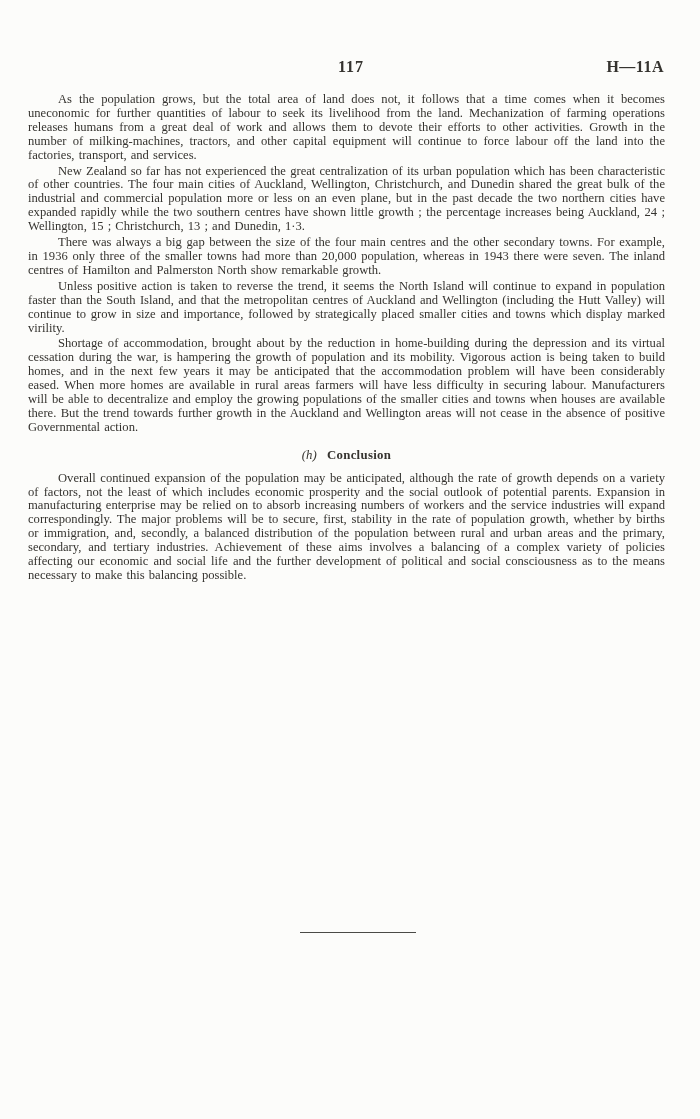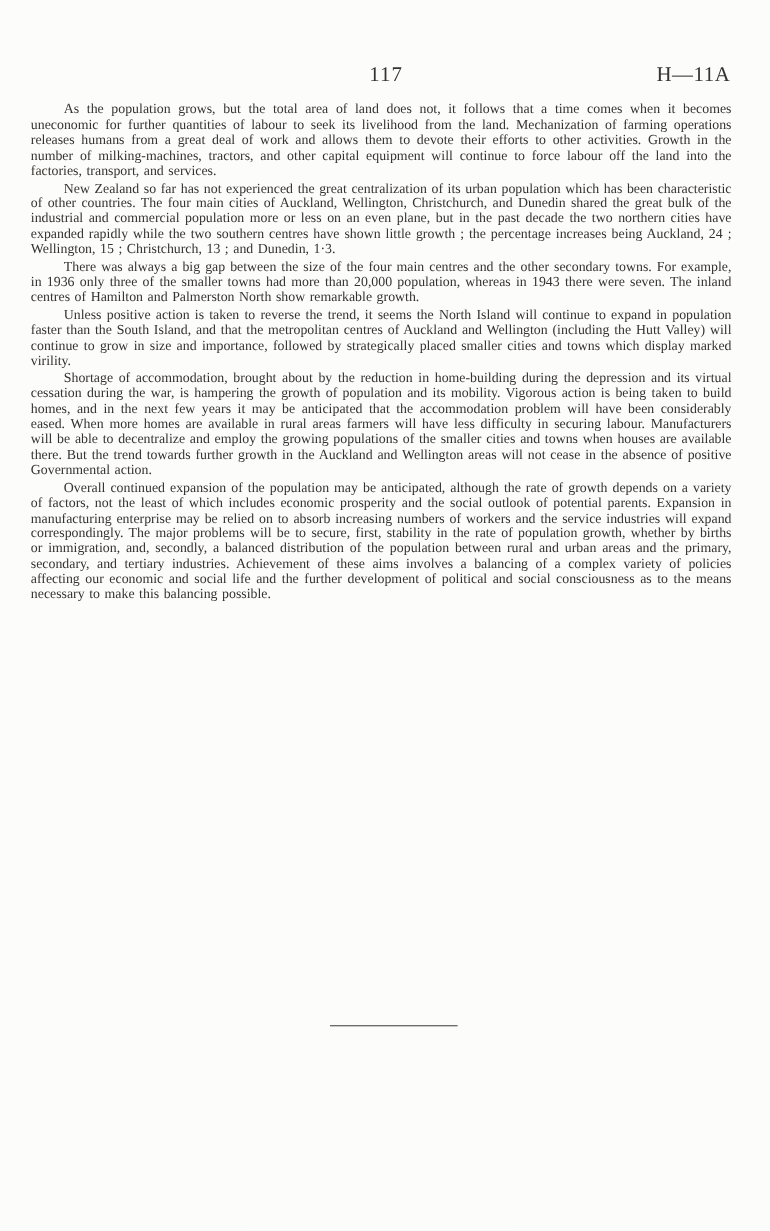--- a/index.html
+++ b/index.html
@@ -16,21 +16,22 @@
     font-family: "Liberation Serif", "DejaVu Serif", serif;
     color: #35332f;
     overflow: hidden;
   }
   .page-header {
     position: absolute;
     top: 58px;
     left: 38px;
     right: 36px;
     height: 20px;
-    font-size: 19px;
+    font-size: 16px;
+    font-weight: bold;
   }
   .page-number {
     position: absolute;
     left: 0;
     right: 0;
     top: 0;
     text-align: center;
     letter-spacing: 1px;
   }
   .doc-ref {
@@ -88,18 +89,22 @@
   </div>
 
   <div class="body-text">
     <p>As the population grows, but the total area of land does not, it follows that a time comes when it becomes uneconomic for further quantities of labour to seek its livelihood from the land. Mechanization of farming operations releases humans from a great deal of work and allows them to devote their efforts to other activities. Growth in the number of milking-machines, tractors, and other capital equipment will continue to force labour off the land into the factories, transport, and services.</p>
     <p>New Zealand so far has not experienced the great centralization of its urban population which has been characteristic of other countries. The four main cities of Auckland, Wellington, Christchurch, and Dunedin shared the great bulk of the industrial and commercial population more or less on an even plane, but in the past decade the two northern cities have expanded rapidly while the two southern centres have shown little growth ; the percentage increases being Auckland, 24 ; Wellington, 15 ; Christchurch, 13 ; and Dunedin, 1·3.</p>
     <p>There was always a big gap between the size of the four main centres and the other secondary towns. For example, in 1936 only three of the smaller towns had more than 20,000 population, whereas in 1943 there were seven. The inland centres of Hamilton and Palmerston North show remarkable growth.</p>
     <p>Unless positive action is taken to reverse the trend, it seems the North Island will continue to expand in population faster than the South Island, and that the metropolitan centres of Auckland and Wellington (including the Hutt Valley) will continue to grow in size and importance, followed by strategically placed smaller cities and towns which display marked virility.</p>
 
     <p>Shortage of accommodation, brought about by the reduction in home-building during the depression and its virtual cessation during the war, is hampering the growth of population and its mobility. Vigorous action is being taken to build homes, and in the next few years it may be anticipated that the accommodation problem will have been considerably eased. When more homes are available in rural areas farmers will have less difficulty in securing labour. Manufacturers will be able to decentralize and employ the growing populations of the smaller cities and towns when houses are available there. But the trend towards further growth in the Auckland and Wellington areas will not cease in the absence of positive Governmental action.</p>
 
+    <h3 class="section-heading">
+      <span class="sec-label">(h)</span>
+      <span class="sec-title">Conclusion</span>
+    </h3>
     <p>Overall continued expansion of the population may be anticipated, although the rate of growth depends on a variety of factors, not the least of which includes economic prosperity and the social outlook of potential parents. Expansion in manufacturing enterprise may be relied on to absorb increasing numbers of workers and the service industries will expand correspondingly. The major problems will be to secure, first, stability in the rate of population growth, whether by births or immigration, and, secondly, a balanced distribution of the population between rural and urban areas and the primary, secondary, and tertiary industries. Achievement of these aims involves a balancing of a complex variety of policies affecting our economic and social life and the further development of political and social consciousness as to the means necessary to make this balancing possible.</p>
   </div>
 
   <div class="end-rule"></div>
 
 </div>
 
 </body></html>

